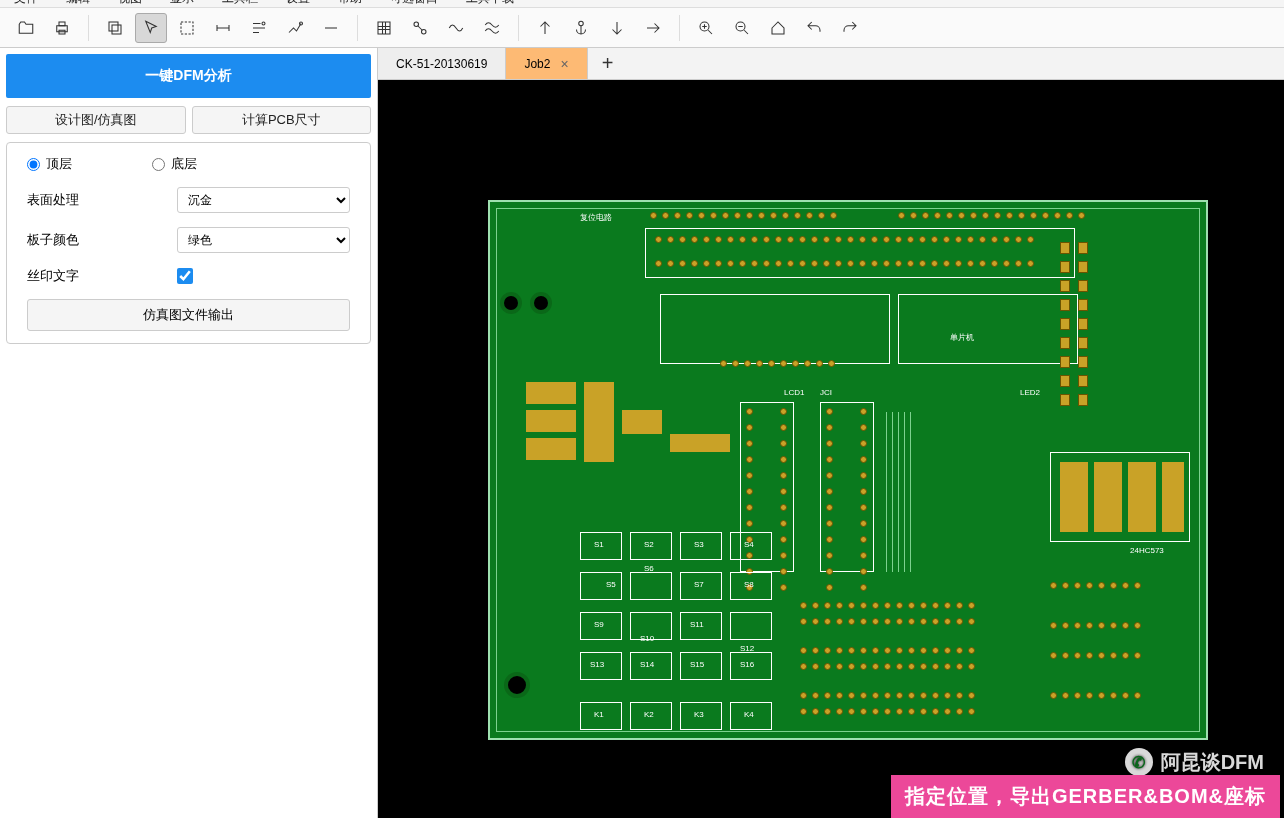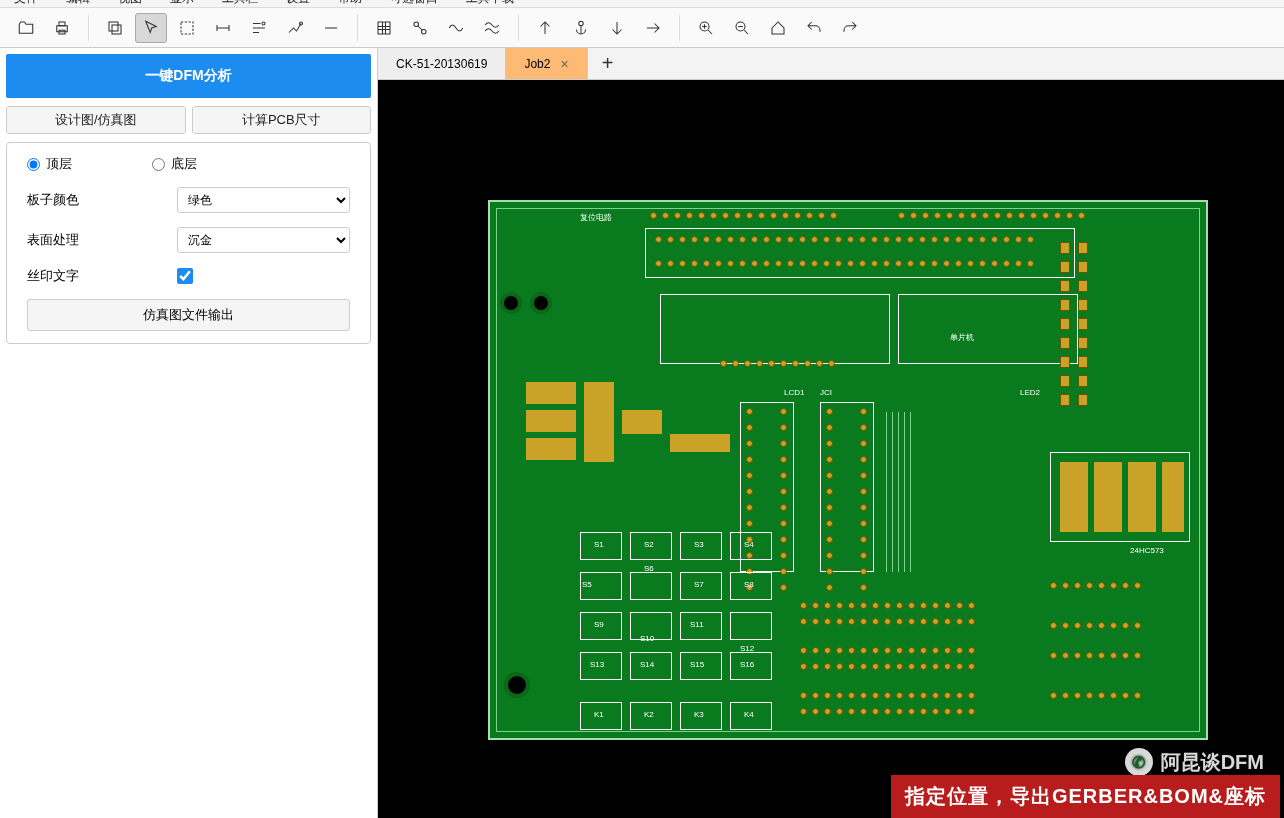--- a/index.html
+++ b/index.html
@@ -45,21 +45,21 @@
 .pad-sq { width: 10px; height: 12px; background: #c9a227; border: 1px solid #6b5400; }
 .silk { position: absolute; color: #fff; font-size: 8px; white-space: nowrap; }
 .silk-box { position: absolute; border: 1px solid #fff; }
 .cu-block { position: absolute; background: #c9a227; }
 .trace { position: absolute; background: #7dd28f; }
 .big-hole { position: absolute; border-radius: 50%; background: #000; border: 4px solid #0a6818; }
 
 .watermark { position: absolute; right: 20px; bottom: 42px; display: flex; align-items: center; gap: 8px; color: #fff; font-size: 20px; opacity: 0.85; font-weight: bold; text-shadow: 0 0 3px #000; }
 .watermark .wm-icon { width: 28px; height: 28px; border-radius: 50%; background: #fff; display: flex; align-items: center; justify-content: center; color: #0a7a1e; font-size: 16px; }
 
-.caption-bar { position: fixed; right: 4px; bottom: 0; background: #b91c1c; color: #fff; padding: 8px 14px; font-size: 20px; font-weight: bold; letter-spacing: 1px; }
+.caption-bar { position: fixed; right: 4px; bottom: 0; background: #ec4899; color: #fff; padding: 8px 14px; font-size: 20px; font-weight: bold; letter-spacing: 1px; }
 </style>
 </head>
 <body>
 
 <div class="menubar">
   <span>文件</span>
   <span>编辑</span>
   <span>视图</span>
   <span>显示</span>
   <span>工具栏</span>
@@ -208,26 +208,26 @@
         <label>
             <input type="radio" name="layer" checked="" style=""> 
             <span>顶层</span>
           </label>
         <label>
             <input type="radio" name="layer" style=""> 
             <span>底层</span>
           </label>
       </div>
       <div class="form-row">
+        <div class="lbl">表面处理</div>
+        <select><option>沉金</option></select>
+      </div>
+      <div class="form-row">
         <div class="lbl">板子颜色</div>
         <select><option>绿色</option></select>
-      </div>
-      <div class="form-row">
-        <div class="lbl">表面处理</div>
-        <select><option>沉金</option></select>
       </div>
       <div class="form-row">
         <div class="lbl">丝印文字</div>
         <input type="checkbox" checked="" style="">
       </div>
       <button class="btn-export">仿真图文件输出</button>
     </div>
   </div>
 
   <div class="canvas-area">
@@ -445,21 +445,21 @@
         <div class="silk-box" style="left:90px; top:330px; width:42px; height:28px;"></div>
           <div class="silk" style="left:104px;top:338px;">S1</div>
         <div class="silk-box" style="left:140px;top:330px; width:42px; height:28px;"></div>
           <div class="silk" style="left:154px;top:338px;">S2</div>
         <div class="silk-box" style="left:190px;top:330px; width:42px; height:28px;"></div>
           <div class="silk" style="left:204px;top:338px;">S3</div>
         <div class="silk-box" style="left:240px;top:330px; width:42px; height:28px;"></div>
           <div class="silk" style="left:254px;top:338px;">S4</div>
 
         <div class="silk-box" style="left:90px; top:370px; width:42px; height:28px;"></div>
-          <div class="silk" style="left:92px;top:378px;text-align:right;">S5</div>
+          <div class="silk" style="left:116px;top:378px;text-align:right;">S5</div>
         <div class="silk-box" style="left:140px;top:370px; width:42px; height:28px;"></div>
           <div class="silk" style="left:154px;top:362px;">S6</div>
         <div class="silk-box" style="left:190px;top:370px; width:42px; height:28px;"></div>
           <div class="silk" style="left:204px;top:378px;">S7</div>
         <div class="silk-box" style="left:240px;top:370px; width:42px; height:28px;"></div>
           <div class="silk" style="left:254px;top:378px;">S8</div>
 
         <div class="silk-box" style="left:90px; top:410px; width:42px; height:28px;"></div>
           <div class="silk" style="left:104px;top:418px;">S9</div>
         <div class="silk-box" style="left:140px;top:410px; width:42px; height:28px;"></div>

